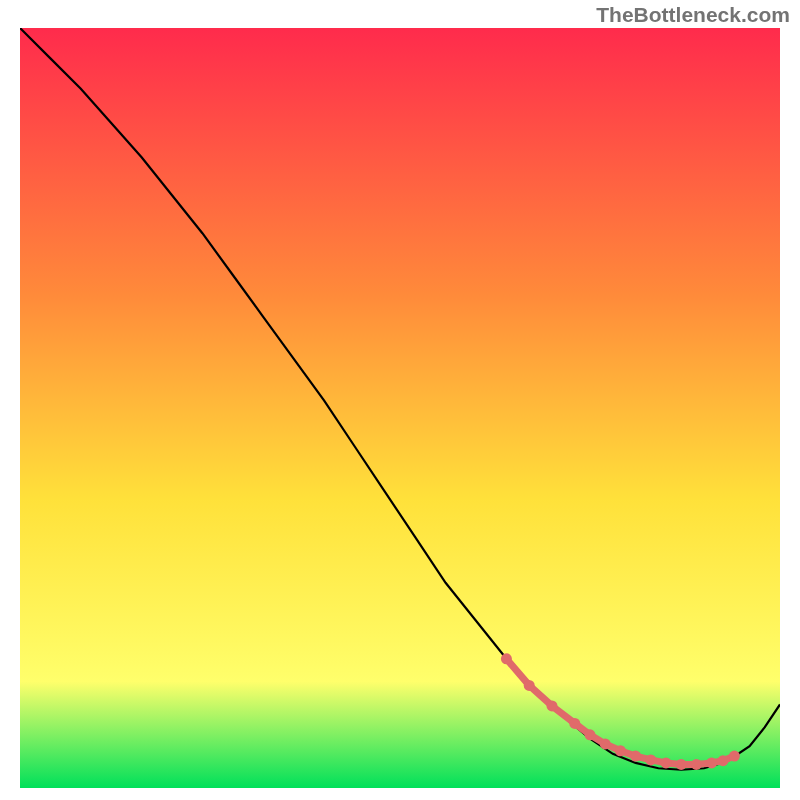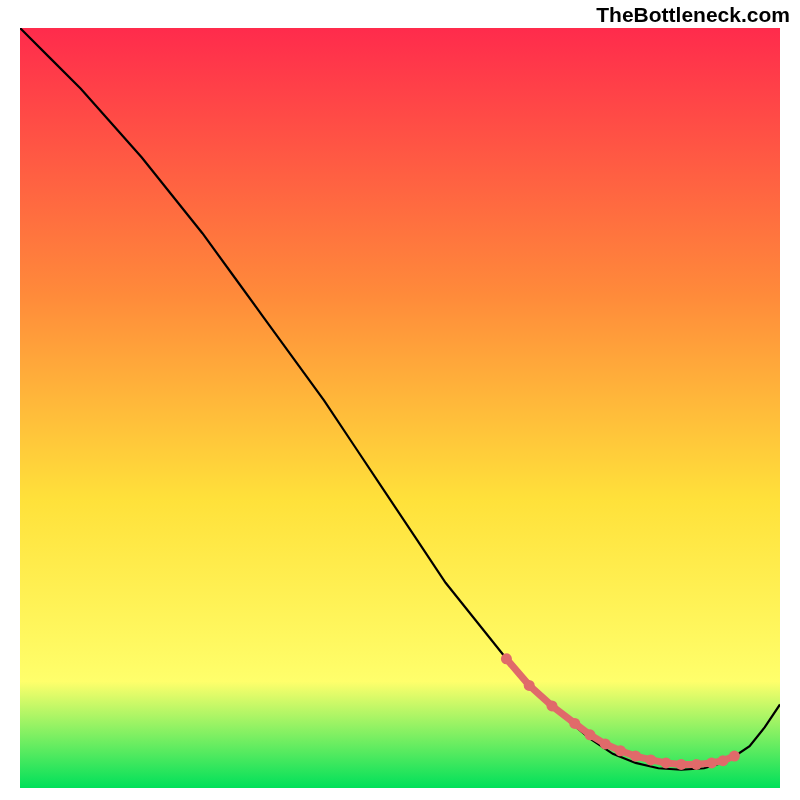--- a/index.html
+++ b/index.html
@@ -15,21 +15,21 @@
     position: relative;
     width: 800px;
     height: 800px;
   }
   .watermark {
     position: absolute;
     top: 3px;
     right: 10px;
     font-size: 21px;
     font-weight: bold;
-    color: #000000;
+    color: #737373;
     z-index: 10;
   }
   svg.chart {
     position: absolute;
     top: 28px;
     left: 20px;
     width: 760px;
     height: 760px;
     display: block;
   }

